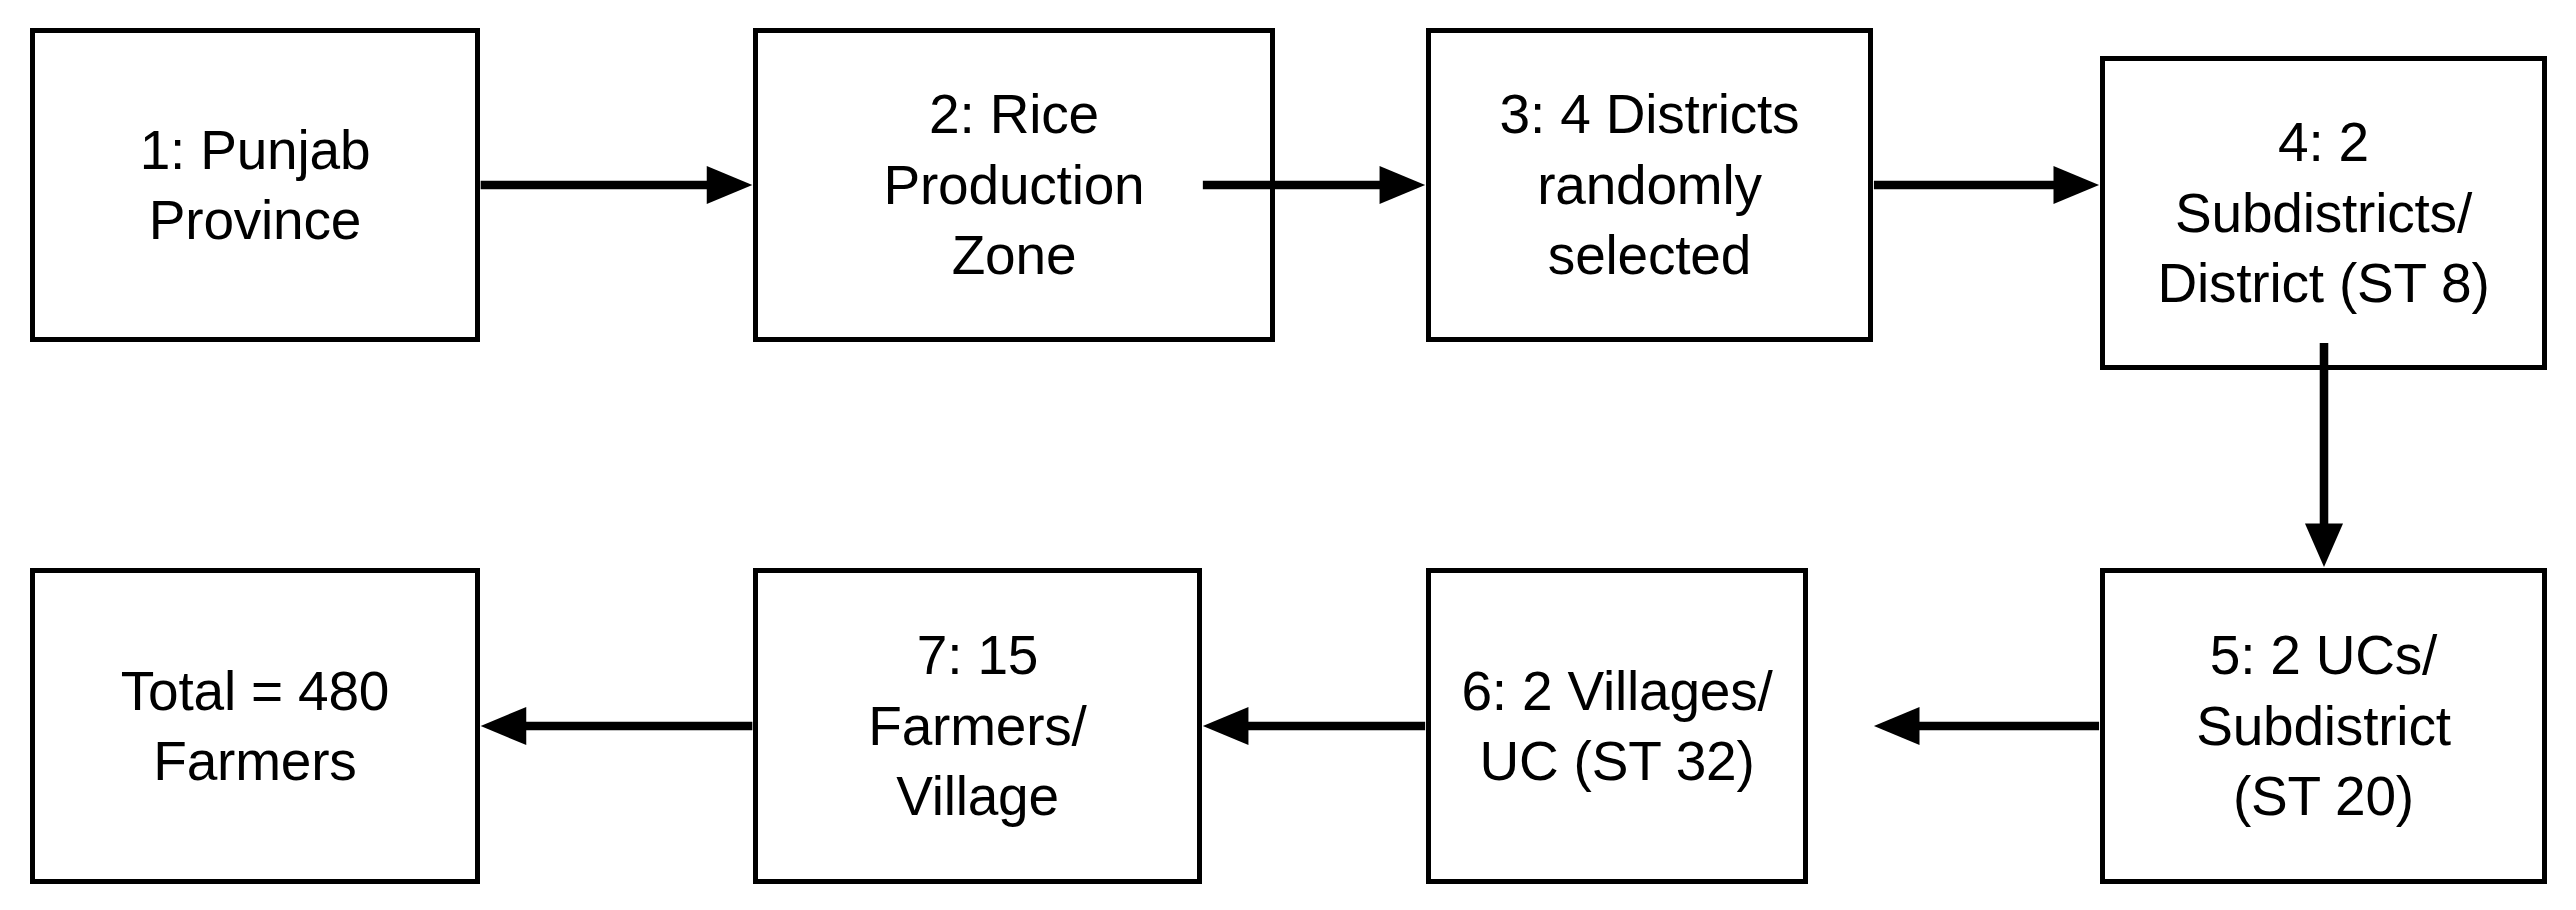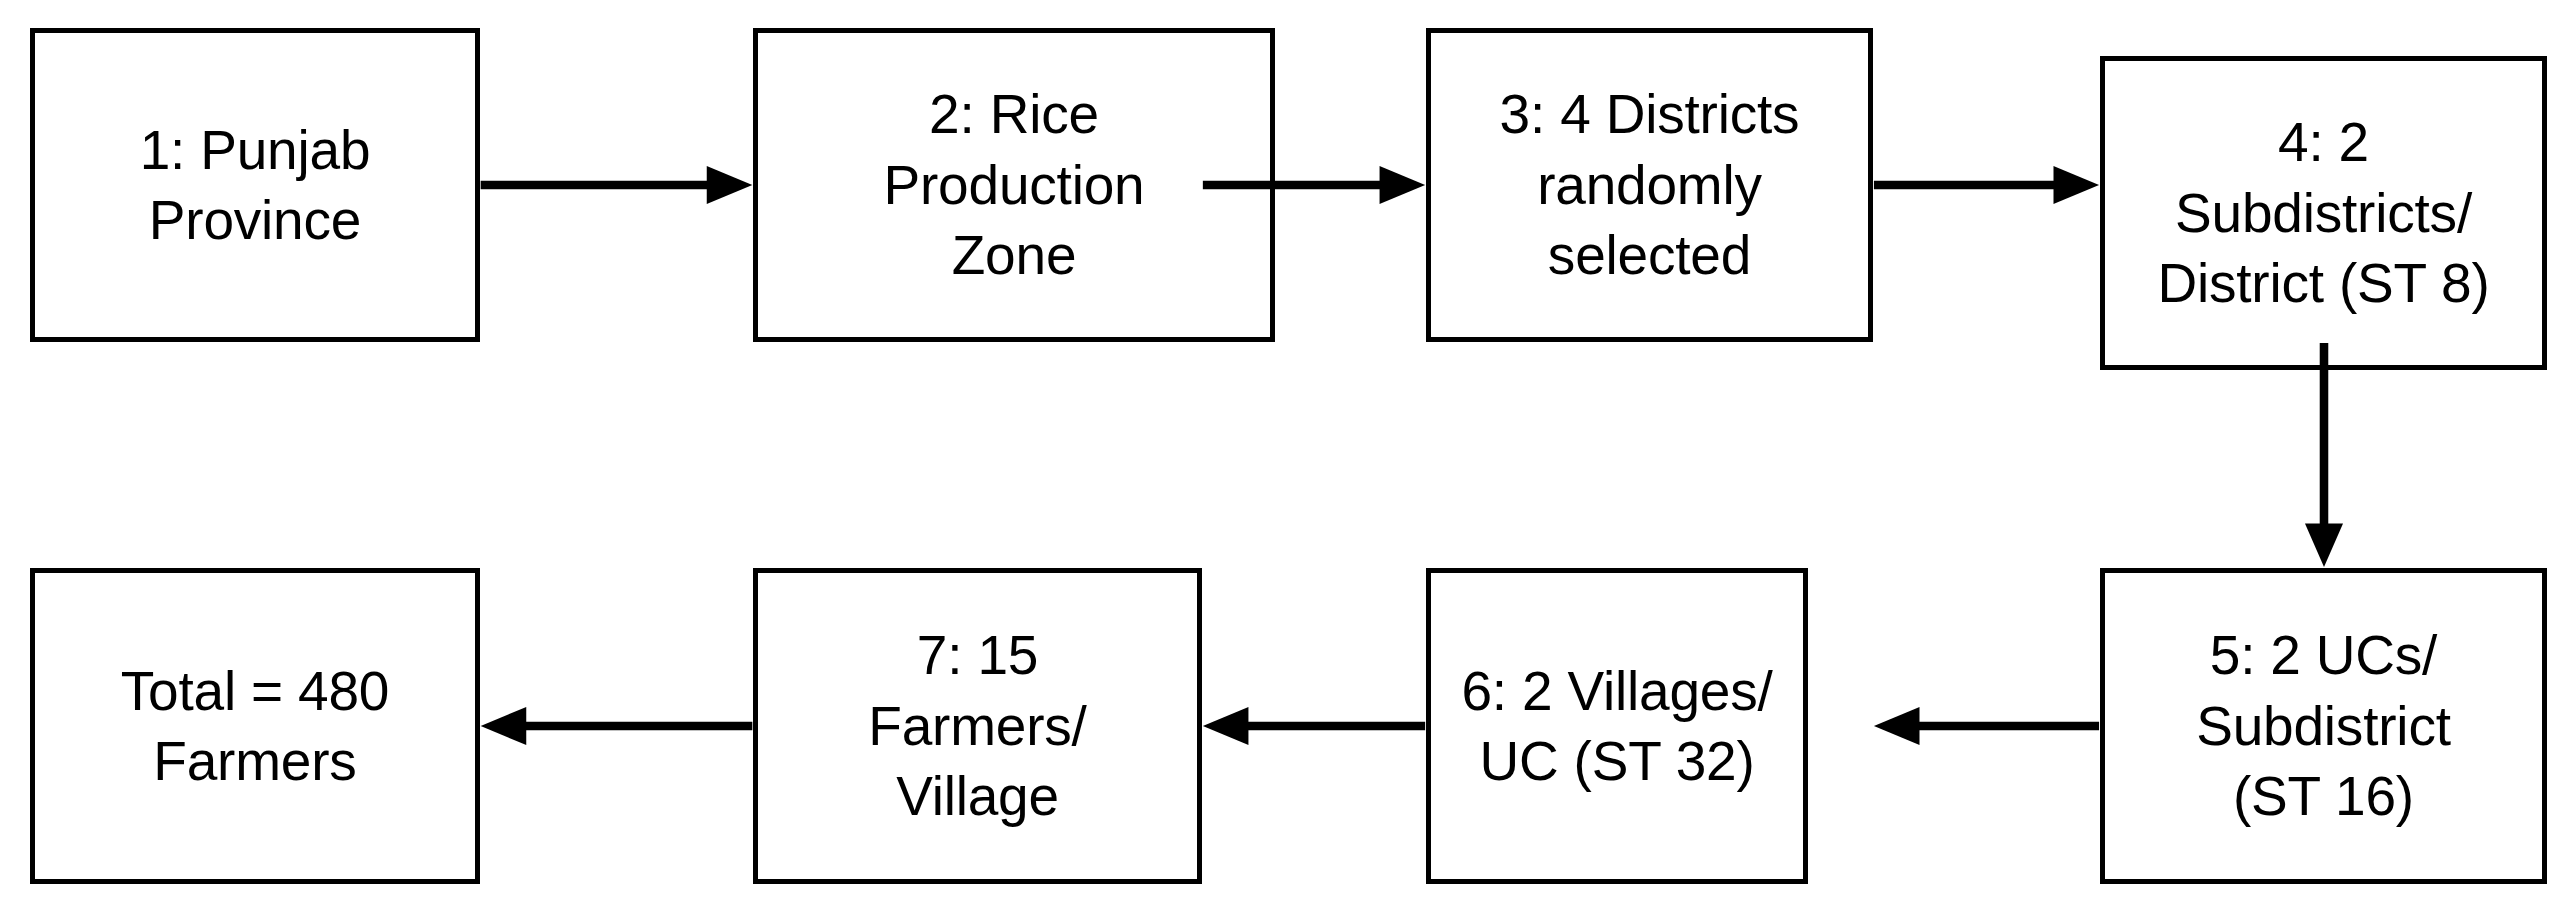--- a/index.html
+++ b/index.html
@@ -132,17 +132,17 @@
   <div class="edge" style="left:1873px; top:707px; width:227px; height:38px;">
     <svg width="227" height="38" viewBox="0 0 237 40" aria-hidden="true">
       <line x1="237" y1="20" x2="44" y2="20" stroke="#000000" stroke-width="9"></line>
       <polygon points="48,0 0,20 48,40" fill="#000000"></polygon>
     </svg>
   </div>
 
   <div class="node" style="left:2100px; top:568px; width:447px; height:316px;">
     <span class="node-label">5: 2 UCs/
 Subdistrict
-(ST 16)</span>
+(ST 20)</span>
   </div>
 
 </div>
 
 
 </body></html>

